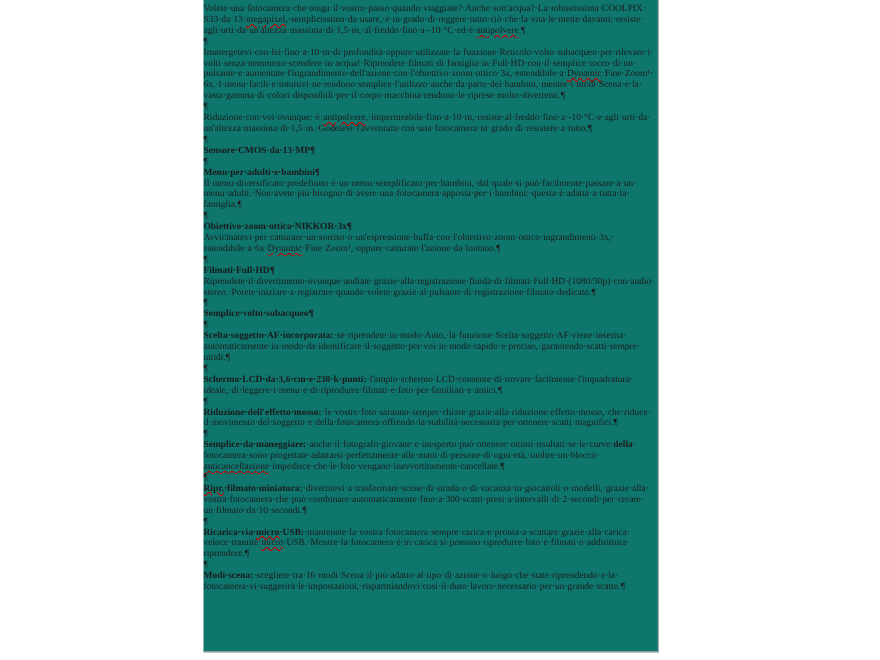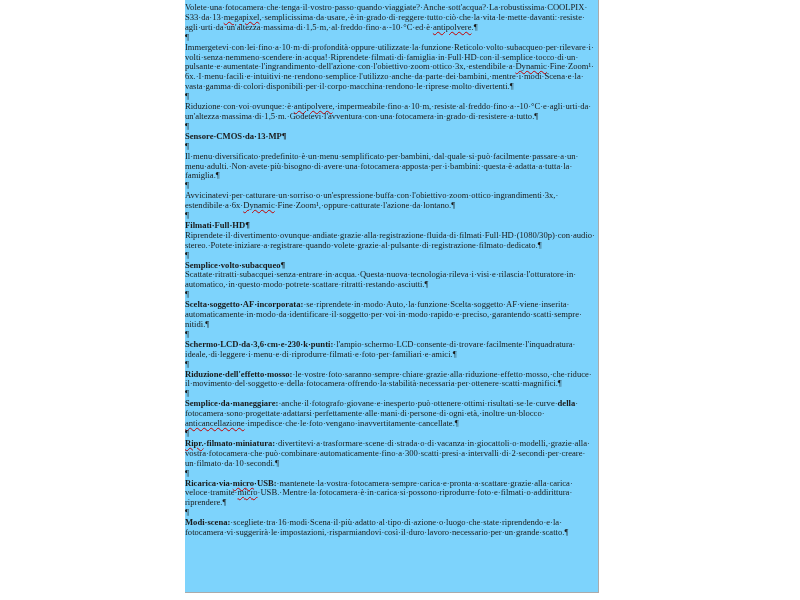--- a/index.html
+++ b/index.html
@@ -1,20 +1,20 @@
 <!DOCTYPE html>
 <html><head>
 <meta charset="utf-8">
 <style>
   html,body{margin:0;padding:0;background:#ffffff;}
   .canvas{position:relative;width:800px;height:600px;background:#ffffff;overflow:hidden;
           font-family:"Liberation Serif","DejaVu Serif",serif;}
   .page-area{position:absolute;left:185px;top:0;width:414px;height:593px;box-sizing:border-box;
              border-right:1px solid #ababab;border-bottom:1px solid #ababab;
-             padding:3px 2px 0 0;overflow:hidden;background:#7dd3fc;}
+             padding:3px 2px 0 0;overflow:hidden;background:#0f766e;}
   .para{font-size:8.6px;line-height:9.9px;color:#1a1a1a;text-align:justify;
         word-spacing:-0.3px;}
   .para.empty{text-align:left;}
   .b{font-weight:bold;}
   .spell{text-decoration:underline;text-decoration-style:wavy;
          text-decoration-color:#c40000;text-decoration-thickness:1px;
          text-underline-offset:1px;}
   .pilcrow{color:#1a1a1a;}
 </style>
 </head>
@@ -24,29 +24,30 @@
   <div class="page-area">
     <div id="text-column">
         <div class="para"><span>Volete·​una·​fotocamera·​che·​tenga·​il·​vostro·​passo·​quando·​viaggiate?·​Anche·​sott'acqua?·​La·​robustissima·​COOLPIX·​S33·​da·​13·​</span><span class="spell">megapixel</span><span>,·​semplicissima·​da·​usare,·​è·​in·​grado·​di·​reggere·​tutto·​ciò·​che·​la·​vita·​le·​mette·​davanti:·​resiste·​agli·​urti·​da·​un'altezza·​massima·​di·​1,5·​m,·​al·​freddo·​fino·​a·​-10·​°C·​ed·​è·​</span><span class="spell">antipolvere</span><span>.</span><span class="pilcrow">¶</span></div>
         <div class="para empty"><span class="pilcrow">¶</span></div>
         <div class="para"><span>Immergetevi·​con·​lei·​fino·​a·​10·​m·​di·​profondità·​oppure·​utilizzate·​la·​funzione·​Reticolo·​volto·​subacqueo·​per·​rilevare·​i·​volti·​senza·​nemmeno·​scendere·​in·​acqua!·​Riprendete·​filmati·​di·​famiglia·​in·​Full·​HD·​con·​il·​semplice·​tocco·​di·​un·​pulsante·​e·​aumentate·​l'ingrandimento·​dell'azione·​con·​l'obiettivo·​zoom·​ottico·​3x,·​estendibile·​a·​</span><span class="spell">Dynamic</span><span>·​Fine·​Zoom¹·​6x.·​I·​menu·​facili·​e·​intuitivi·​ne·​rendono·​semplice·​l'utilizzo·​anche·​da·​parte·​dei·​bambini,·​mentre·​i·​modi·​Scena·​e·​la·​vasta·​gamma·​di·​colori·​disponibili·​per·​il·​corpo·​macchina·​rendono·​le·​riprese·​molto·​divertenti.</span><span class="pilcrow">¶</span></div>
         <div class="para empty"><span class="pilcrow">¶</span></div>
         <div class="para"><span>Riduzione·​con·​voi·​ovunque:·​è·​</span><span class="spell">antipolvere</span><span>,·​impermeabile·​fino·​a·​10·​m,·​resiste·​al·​freddo·​fino·​a·​-10·​°C·​e·​agli·​urti·​da·​un'altezza·​massima·​di·​1,5·​m.·​Godetevi·​l'avventura·​con·​una·​fotocamera·​in·​grado·​di·​resistere·​a·​tutto.</span><span class="pilcrow">¶</span></div>
         <div class="para empty"><span class="pilcrow">¶</span></div>
         <div class="para"><span class="b">Sensore·​CMOS·​da·​13·​MP</span><span class="pilcrow b">¶</span></div>
         <div class="para empty"><span class="pilcrow">¶</span></div>
+        <div class="para"><span class="b">Menu·​per·​adulti·​e·​bambini</span><span class="pilcrow b">¶</span></div>
         <div class="para"><span>Il·​menu·​diversificato·​predefinito·​è·​un·​menu·​semplificato·​per·​bambini,·​dal·​quale·​si·​può·​facilmente·​passare·​a·​un·​menu·​adulti.·​Non·​avete·​più·​bisogno·​di·​avere·​una·​fotocamera·​apposta·​per·​i·​bambini:·​questa·​è·​adatta·​a·​tutta·​la·​famiglia.</span><span class="pilcrow">¶</span></div>
         <div class="para empty"><span class="pilcrow">¶</span></div>
+        <div class="para"><span class="b">Obiettivo·​zoom·​ottico·​NIKKOR·​3x</span><span class="pilcrow b">¶</span></div>
         <div class="para"><span>Avvicinatevi·​per·​catturare·​un·​sorriso·​o·​un'espressione·​buffa·​con·​l'obiettivo·​zoom·​ottico·​ingrandimenti·​3x,·​estendibile·​a·​6x·​</span><span class="spell">Dynamic</span><span>·​Fine·​Zoom¹,·​oppure·​catturate·​l'azione·​da·​lontano.</span><span class="pilcrow">¶</span></div>
         <div class="para empty"><span class="pilcrow">¶</span></div>
         <div class="para"><span class="b">Filmati·​Full·​HD</span><span class="pilcrow b">¶</span></div>
         <div class="para"><span>Riprendete·​il·​divertimento·​ovunque·​andiate·​grazie·​alla·​registrazione·​fluida·​di·​filmati·​Full·​HD·​(1080/30p)·​con·​audio·​stereo.·​Potete·​iniziare·​a·​registrare·​quando·​volete·​grazie·​al·​pulsante·​di·​registrazione·​filmato·​dedicato.</span><span class="pilcrow">¶</span></div>
         <div class="para empty"><span class="pilcrow">¶</span></div>
         <div class="para"><span class="b">Semplice·​volto·​subacqueo</span><span class="pilcrow b">¶</span></div>
-        <div class="para"><span>Scattate·​ritratti·​subacquei·​senza·​entrare·​in·​acqua.·​Questa·​nuova·​tecnologia·​rileva·​i·​visi·​e·​rilascia·​l'otturatore·​in·​automatico,·​in·​questo·​modo·​potrete·​scattare·​ritratti·​restando·​asciutti.</span><span class="pilcrow">¶</span></div>
         <div class="para empty"><span class="pilcrow">¶</span></div>
         <div class="para"><span class="b">Scelta·​soggetto·​AF·​incorporata:</span><span>·​se·​riprendete·​in·​modo·​Auto,·​la·​funzione·​Scelta·​soggetto·​AF·​viene·​inserita·​automaticamente·​in·​modo·​da·​identificare·​il·​soggetto·​per·​voi·​in·​modo·​rapido·​e·​preciso,·​garantendo·​scatti·​sempre·​nitidi.</span><span class="pilcrow">¶</span></div>
         <div class="para empty"><span class="pilcrow">¶</span></div>
         <div class="para"><span class="b">Schermo·​LCD·​da·​3,6·​cm·​e·​230·​k·​punti:</span><span>·​l'ampio·​schermo·​LCD·​consente·​di·​trovare·​facilmente·​l'inquadratura·​ideale,·​di·​leggere·​i·​menu·​e·​di·​riprodurre·​filmati·​e·​foto·​per·​familiari·​e·​amici.</span><span class="pilcrow">¶</span></div>
         <div class="para empty"><span class="pilcrow">¶</span></div>
         <div class="para"><span class="b">Riduzione·​dell'effetto·​mosso:</span><span>·​le·​vostre·​foto·​saranno·​sempre·​chiare·​grazie·​alla·​riduzione·​effetto·​mosso,·​che·​riduce·​il·​movimento·​del·​soggetto·​e·​della·​fotocamera·​offrendo·​la·​stabilità·​necessaria·​per·​ottenere·​scatti·​magnifici.</span><span class="pilcrow">¶</span></div>
         <div class="para empty"><span class="pilcrow">¶</span></div>
         <div class="para"><span class="b">Semplice·​da·​maneggiare:</span><span>·​anche·​il·​fotografo·​giovane·​e·​inesperto·​può·​ottenere·​ottimi·​risultati·​se·​le·​curve·​</span><span class="b">della</span><span>·​fotocamera·​sono·​progettate·​adattarsi·​perfettamente·​alle·​mani·​di·​persone·​di·​ogni·​età,·​inoltre·​un·​blocco·​</span><span class="spell">anticancellazione</span><span>·​impedisce·​che·​le·​foto·​vengano·​inavvertitamente·​cancellate.</span><span class="pilcrow">¶</span></div>
         <div class="para empty"><span class="pilcrow">¶</span></div>
         <div class="para"><span class="b spell">Ripr.</span><span class="b">·​filmato·​miniatura:</span><span>·​divertitevi·​a·​trasformare·​scene·​di·​strada·​o·​di·​vacanza·​in·​giocattoli·​o·​modelli,·​grazie·​alla·​vostra·​fotocamera·​che·​può·​combinare·​automaticamente·​fino·​a·​300·​scatti·​presi·​a·​intervalli·​di·​2·​secondi·​per·​creare·​un·​filmato·​da·​10·​secondi.</span><span class="pilcrow">¶</span></div>

